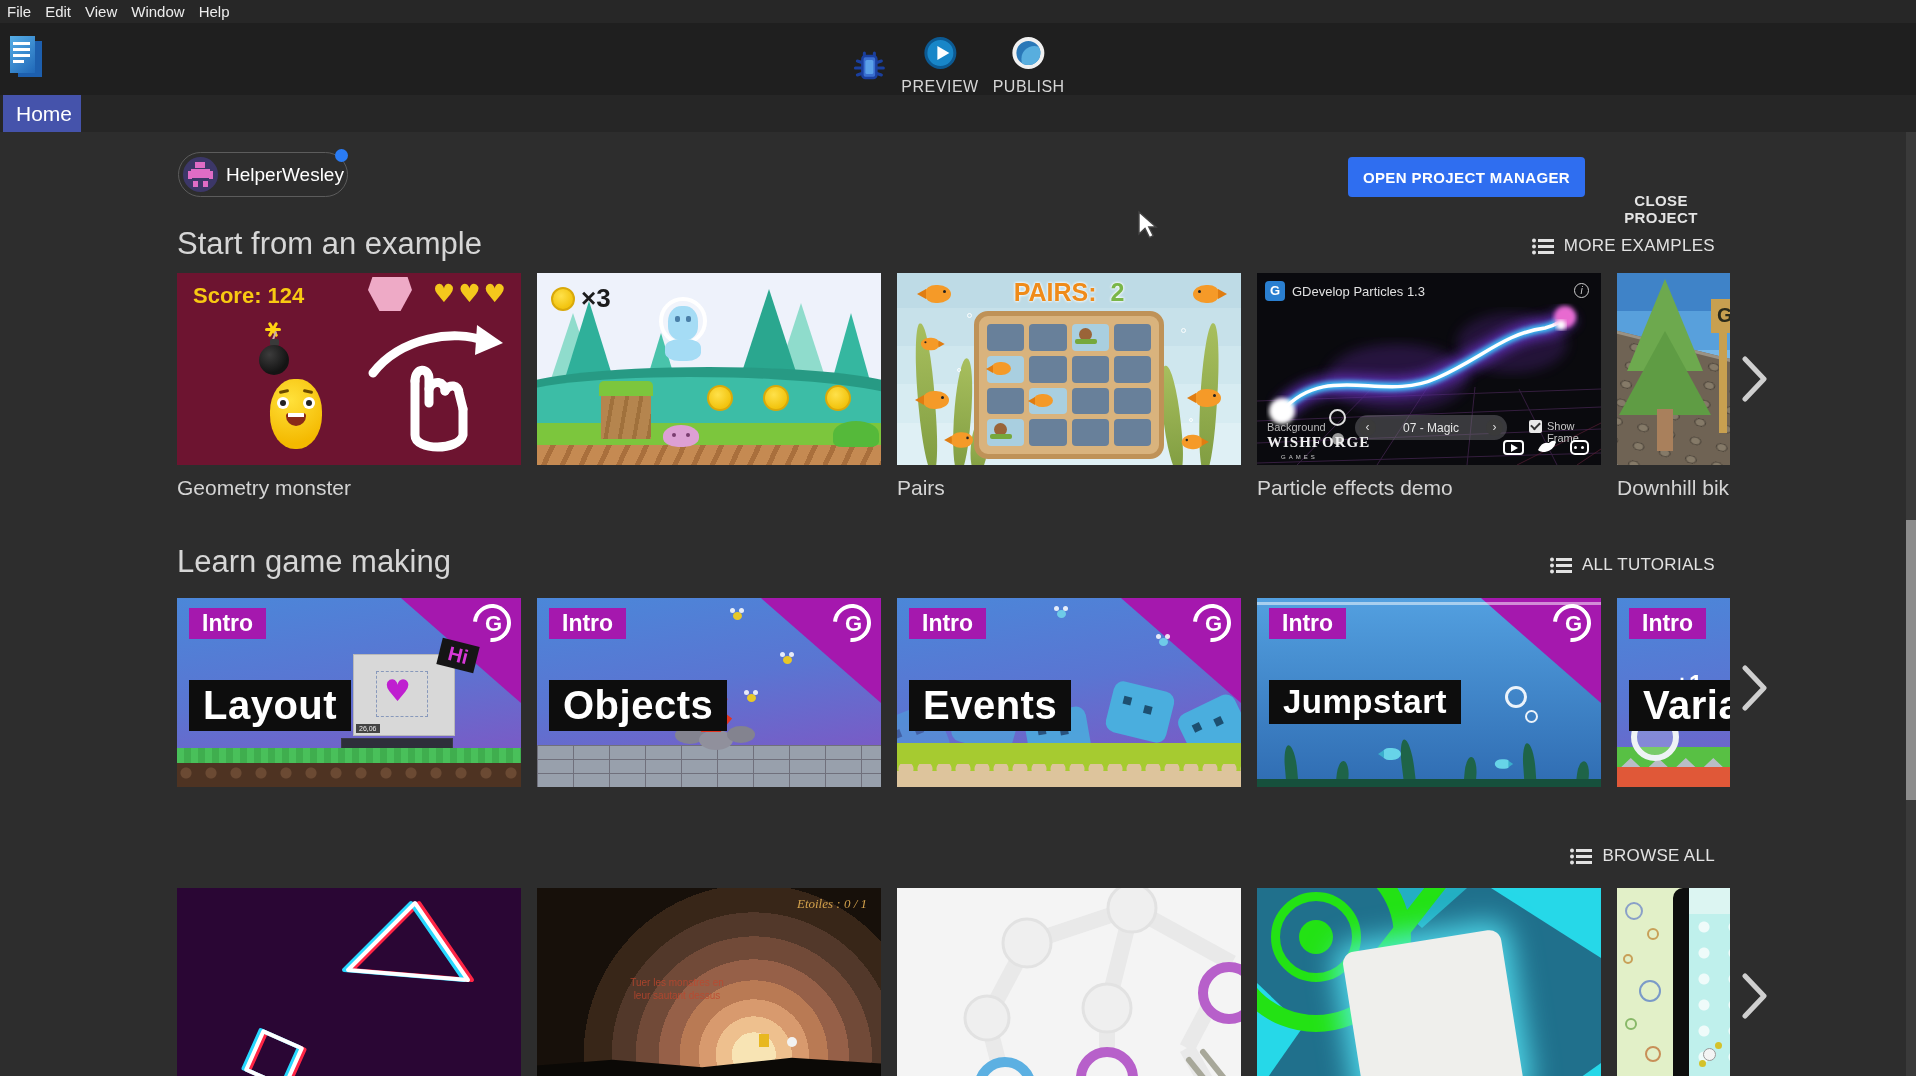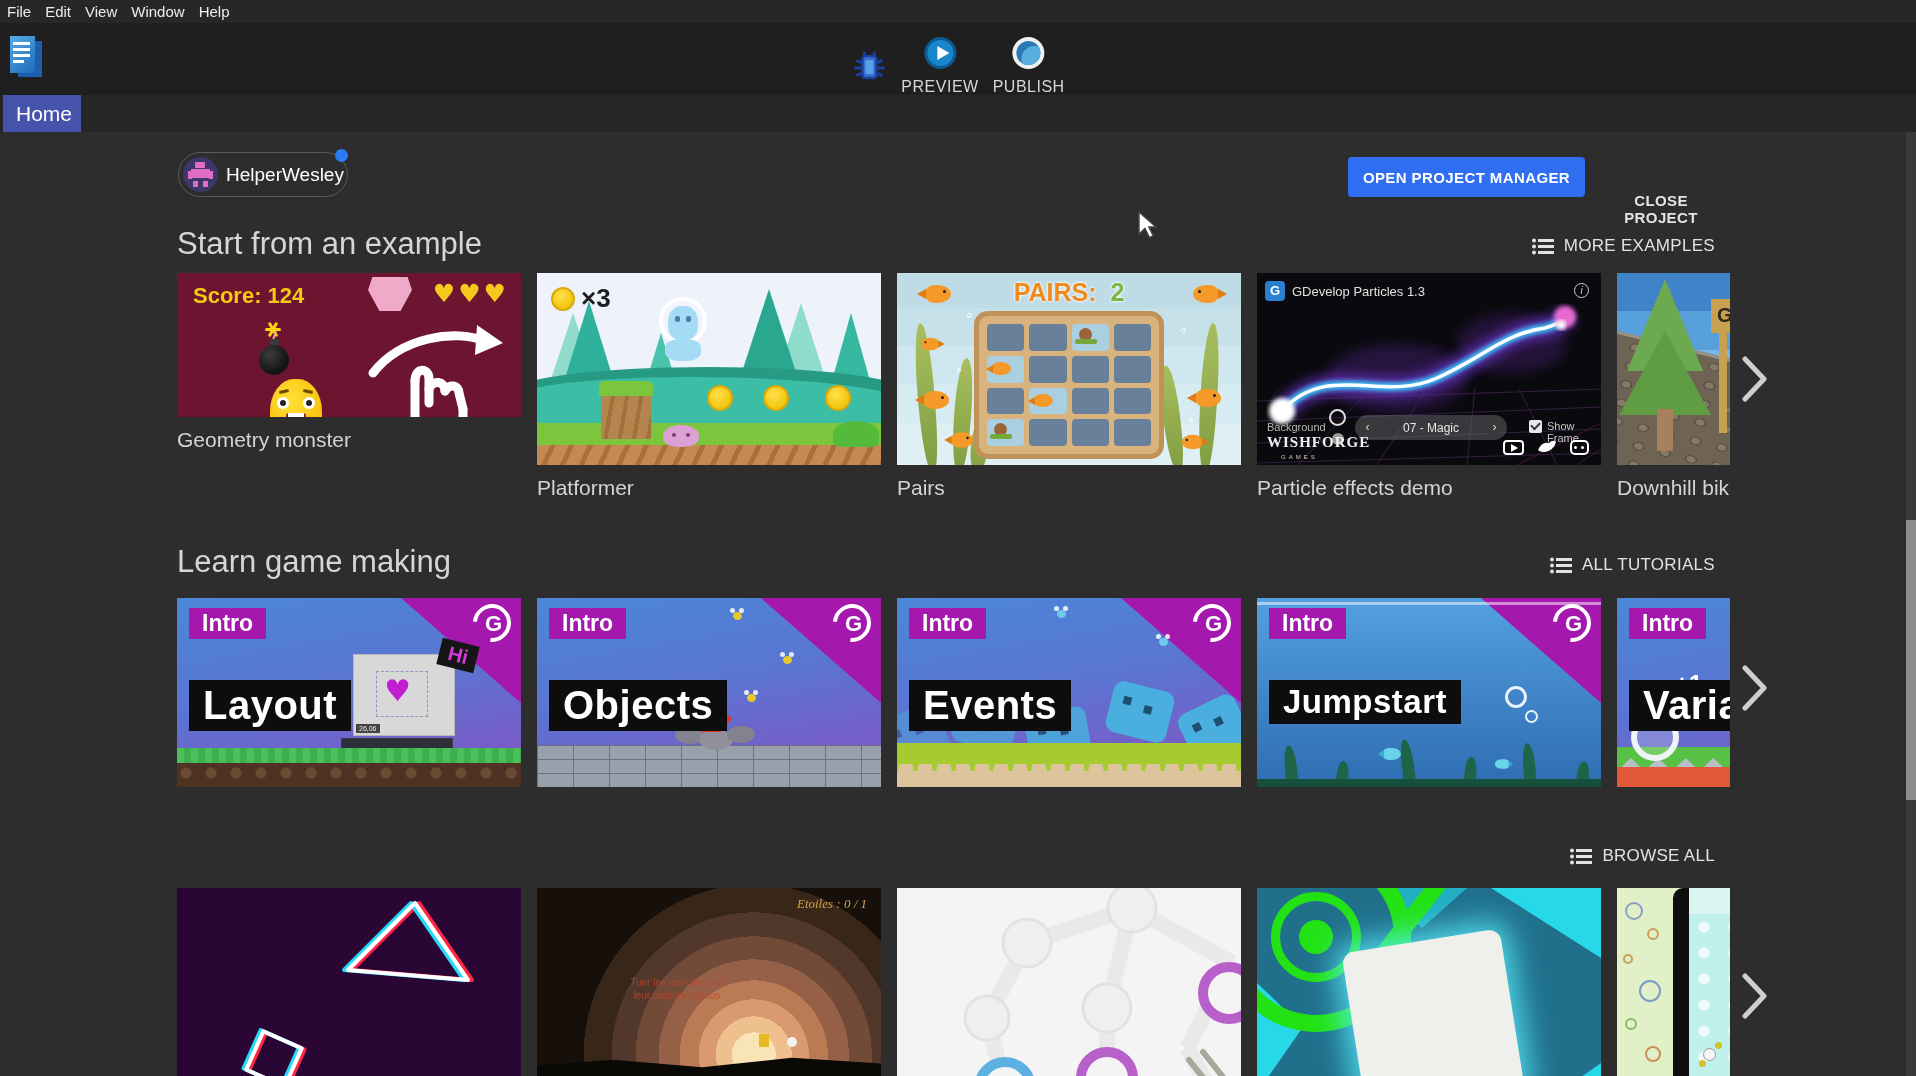--- a/index.html
+++ b/index.html
@@ -35,21 +35,21 @@
   
   .h1{position:absolute;left:177px;color:#d6d6d6;font-size:31px;font-weight:400;}
   .action{position:absolute;right:201px;display:flex;align-items:center;gap:10px;color:#e2e2e2;font-size:17px;letter-spacing:.3px;cursor:pointer;}
   .row{position:absolute;left:177px;width:1553px;overflow:hidden;display:flex;gap:16px;}
   .card{flex:0 0 344px;width:344px;cursor:pointer;}
   .thumb{position:relative;width:344px;overflow:hidden;}
   .ctitle{margin-top:11px;color:#d4d4d4;font-size:21px;white-space:nowrap;overflow:hidden;}
   .chev{position:absolute;left:1742px;cursor:pointer;}
 
   
-  .geo{background:#6d1430;height:144px;}
+  .geo{background:#6d1430;height:192px;}
   .geo .score{position:absolute;left:16px;top:10px;color:#f8c912;font-weight:bold;font-size:22px;}
   .geo .penta{position:absolute;left:191px;top:4px;width:44px;height:34px;background:#eeaac6;clip-path:polygon(10% 0,90% 0,100% 38%,74% 100%,26% 100%,0 38%);}
   .geo .hearts{position:absolute;right:12px;top:6px;color:#f4c81c;font-size:25px;letter-spacing:3px;font-family:"DejaVu Sans",sans-serif;}
   .geo .bomb{position:absolute;left:82px;top:72px;width:30px;height:30px;border-radius:50%;background:radial-gradient(circle at 35% 32%,#3c3c3c,#141414 65%);}
   .geo .cap{position:absolute;left:93px;top:66px;width:9px;height:7px;background:#3a3a3a;border-radius:2px;}
   .geo .spark{position:absolute;left:88px;top:48px;width:16px;height:16px;}
   .geo .spark i{position:absolute;left:0;top:7px;width:16px;height:3px;background:#ffd312;border-radius:2px;}
   .geo .monster{position:absolute;left:93px;top:106px;width:52px;height:70px;background:radial-gradient(circle at 40% 30%,#ffe13a,#f4b900 75%);border-radius:46% 46% 48% 48%;}
   .geo .eye{position:absolute;top:18px;width:12px;height:12px;background:#fff;border-radius:50%;}
   .geo .eye i{position:absolute;left:3px;top:3px;width:6px;height:6px;background:#222;border-radius:50%;}
@@ -353,21 +353,20 @@
         <div class="block">
             <div class="bodyb"></div>
             <div class="top"></div>
           </div>
         <div class="slime">
             <i style="left:9px;"></i>
             <i style="right:9px;"></i>
           </div>
         <div class="bush"></div>
       </div>
-      <div class="ctitle">Platformer</div>
     </div>
 
     <div class="card">
       <div class="thumb pairs">
         <div class="hdr">
           <span class="p1">PAIRS:</span>
           <span class="p2">&nbsp;</span><span class="p2">2</span>
         </div>
         <div class="weed" style="left:26px;height:150px;transform:rotate(-4deg);"></div>
         <div class="weed" style="left:52px;height:115px;transform:rotate(5deg);"></div>

